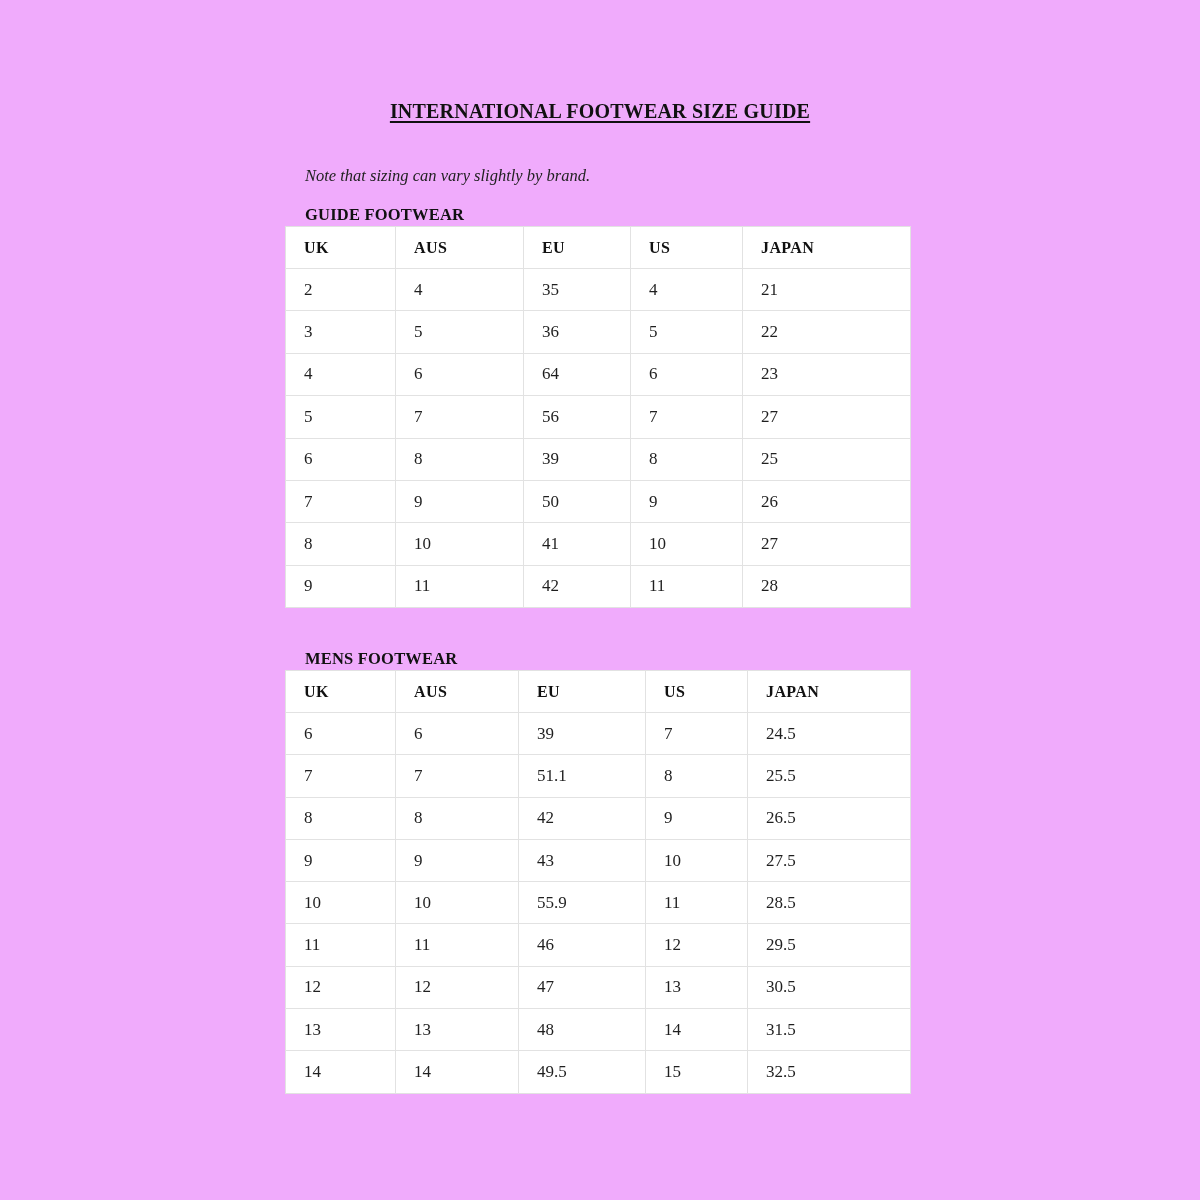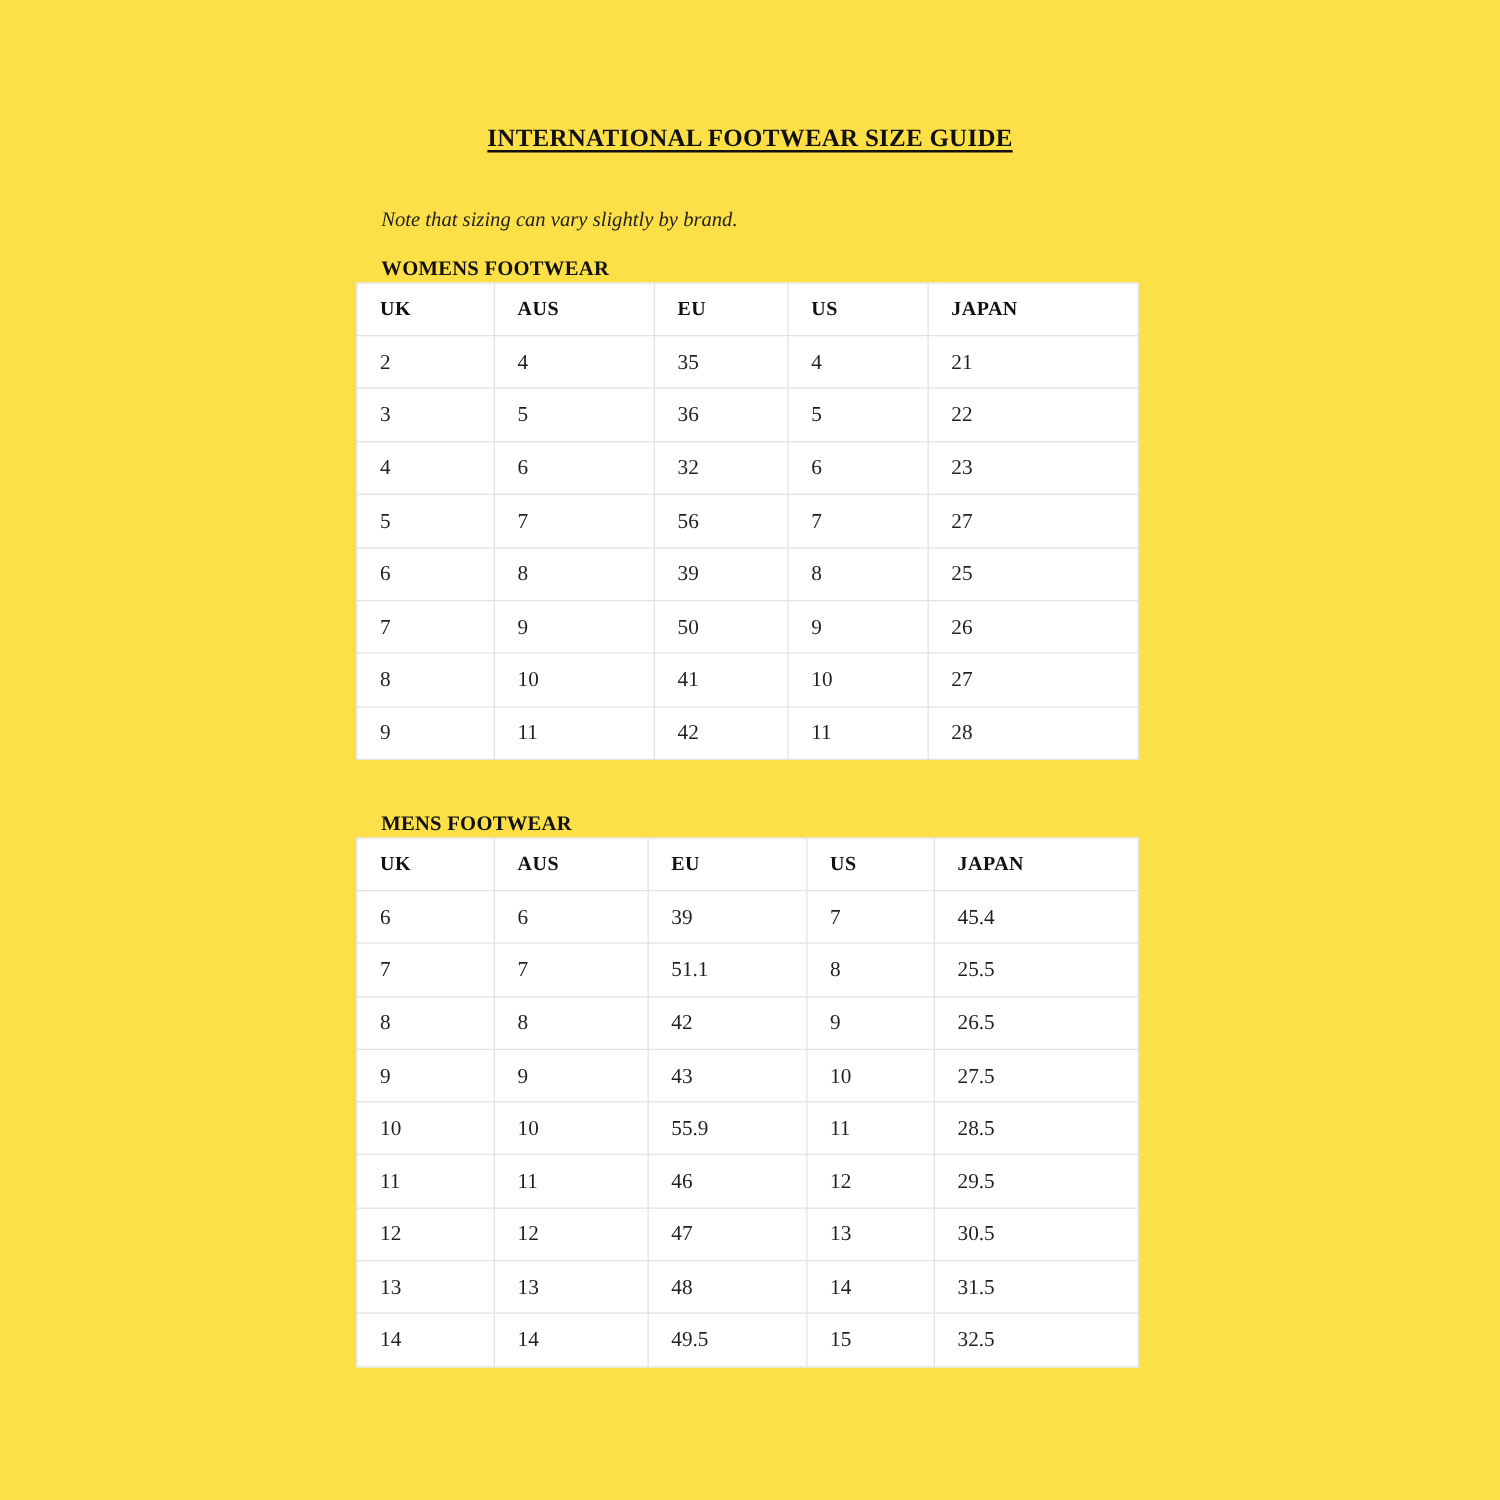--- a/index.html
+++ b/index.html
@@ -4,21 +4,21 @@
 <style>
   * { margin: 0; padding: 0; box-sizing: border-box; }
   html, body {
     width: 1200px; height: 1200px;
     background: #ffffff;
     font-family: "Liberation Serif", serif;
     color: #1f1f1f;
     position: relative;
     overflow: hidden;
   }
-  .page { position: absolute; inset: 0; width: 1200px; height: 1200px; background: #fde047; }
+  .page { position: absolute; inset: 0; width: 1200px; height: 1200px; background: #f0abfc; }
 
   .doc-title {
     position: absolute;
     top: 100px; left: 0; width: 1200px;
     text-align: center;
     font-size: 20px; font-weight: bold;
     color: #111111;
     letter-spacing: 0.2px;
     text-decoration: underline;
     text-underline-offset: 3px;
@@ -76,21 +76,21 @@
 </style>
 </head>
 <body>
 
 <div class="page">
 
   <h1 class="doc-title">INTERNATIONAL FOOTWEAR SIZE GUIDE</h1>
 
   <p class="doc-note">Note that sizing can vary slightly by brand.</p>
 
-  <h2 class="section-heading heading-womens">WOMENS FOOTWEAR</h2>
+  <h2 class="section-heading heading-womens">GUIDE FOOTWEAR</h2>
 
   <table class="size-table table-womens">
     <colgroup>
       <col style="width:110px">
         <col style="width:128px">
         <col style="width:107px">
         <col style="width:112px">
         <col style="width:168px">
     </colgroup>
   <thead>
@@ -113,21 +113,21 @@
         <tr>
           <td>3</td>
           <td>5</td>
           <td>36</td>
           <td>5</td>
           <td>22</td>
         </tr>
         <tr>
           <td>4</td>
           <td>6</td>
-          <td>32</td>
+          <td>64</td>
           <td>6</td>
           <td>23</td>
         </tr>
         <tr>
           <td>5</td>
           <td>7</td>
           <td>56</td>
           <td>7</td>
           <td>27</td>
         </tr>
@@ -180,21 +180,21 @@
           <th>US</th>
           <th>JAPAN</th>
         </tr>
       </thead>
       <tbody>
         <tr>
           <td>6</td>
           <td>6</td>
           <td>39</td>
           <td>7</td>
-          <td>45.4</td>
+          <td>24.5</td>
         </tr>
         <tr>
           <td>7</td>
           <td>7</td>
           <td>51.1</td>
           <td>8</td>
           <td>25.5</td>
         </tr>
         <tr>
           <td>8</td>

